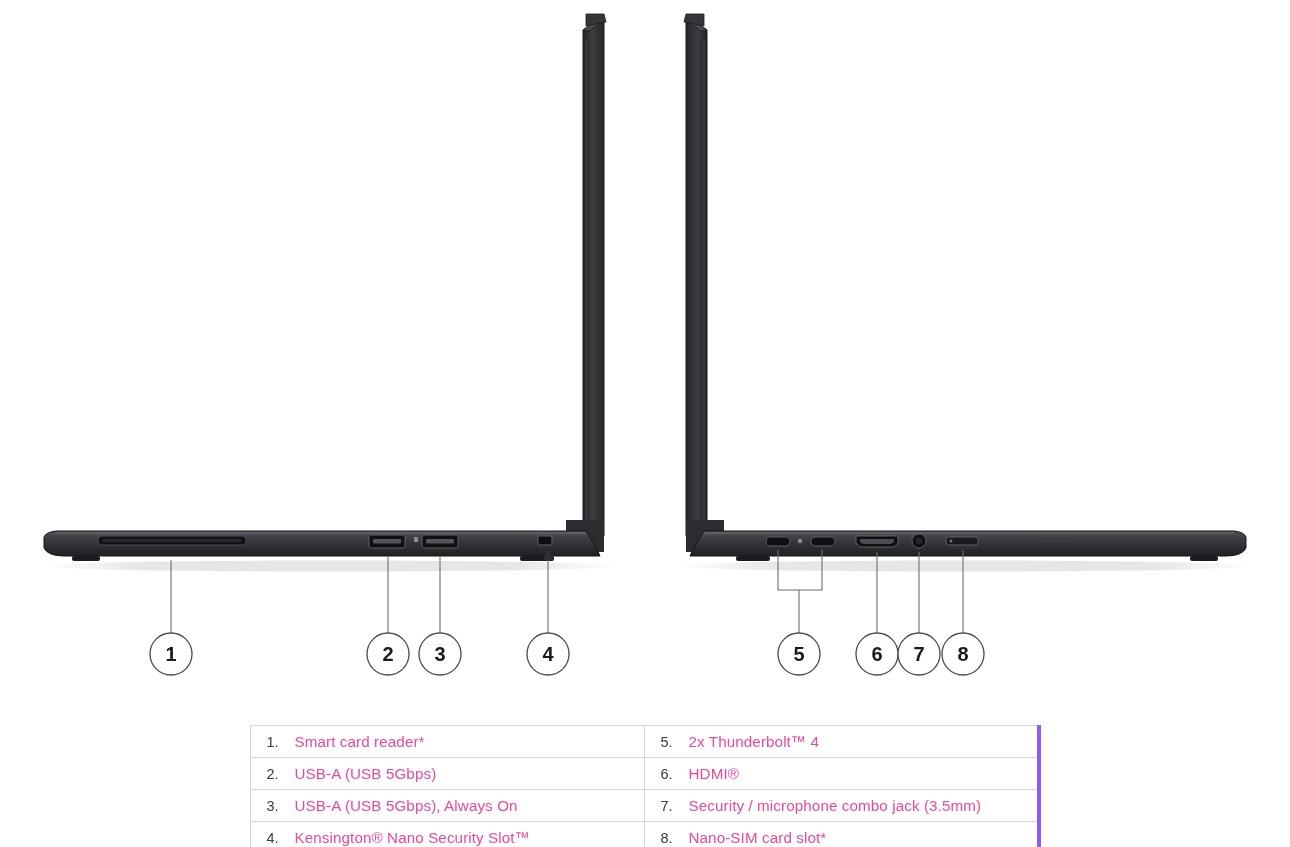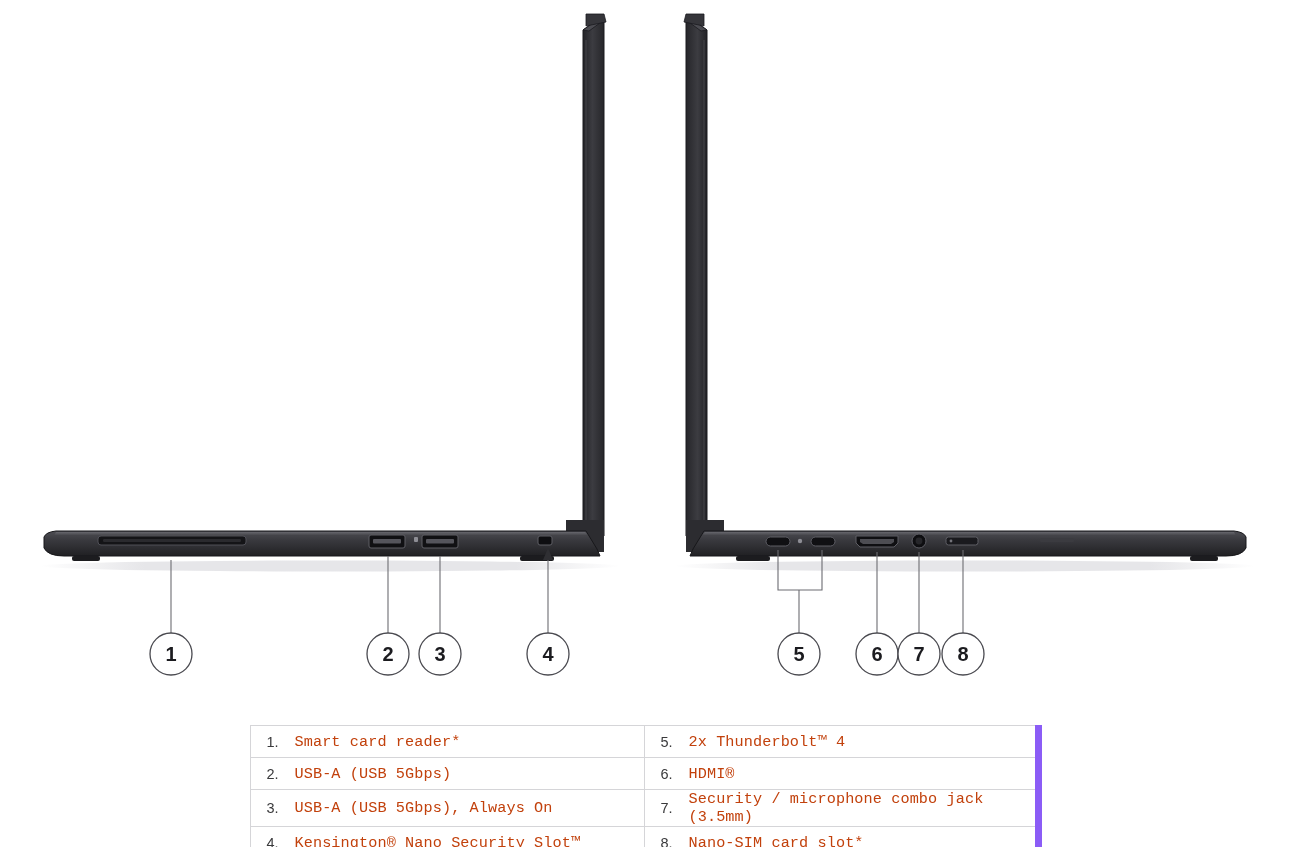--- a/index.html
+++ b/index.html
@@ -42,31 +42,30 @@
   }
   .legend td.numcell {
     width: 34px;
     text-align: right;
     padding-right: 6px;
     color: #3a3a3c;
     font-size: 14.5px;
   }
   .legend td.labelcell {
     padding-left: 10px;
-    color: #c2410c;
+    color: #ec4899;
     font-size: 15.2px;
     letter-spacing: 0.1px;
-    font-family: Liberation Mono, monospace;
   }
   .legend td.numcell, .legend td.labelcell {
     border-left: none;
     border-right: none;
   }
   .legend tr td:first-child { border-left: 1px solid #d5d5d8; }
-  .legend tr td:last-child { border-right: 7px solid #8b5cf6; }
+  .legend tr td:last-child { border-right: 4px solid #8b5cf6; }
   .legend td.mid-sep { border-left: 1px solid #d5d5d8; }
   .col-a-num { width: 34px; }
   .col-a-lab { width: 360px; }
   .col-b-num { width: 34px; }
   .col-b-lab { width: 360px; }
   .callout-num {
     font-family: "Liberation Sans", sans-serif;
     font-size: 20px;
     font-weight: 700;
     fill: #1b1b1f;

